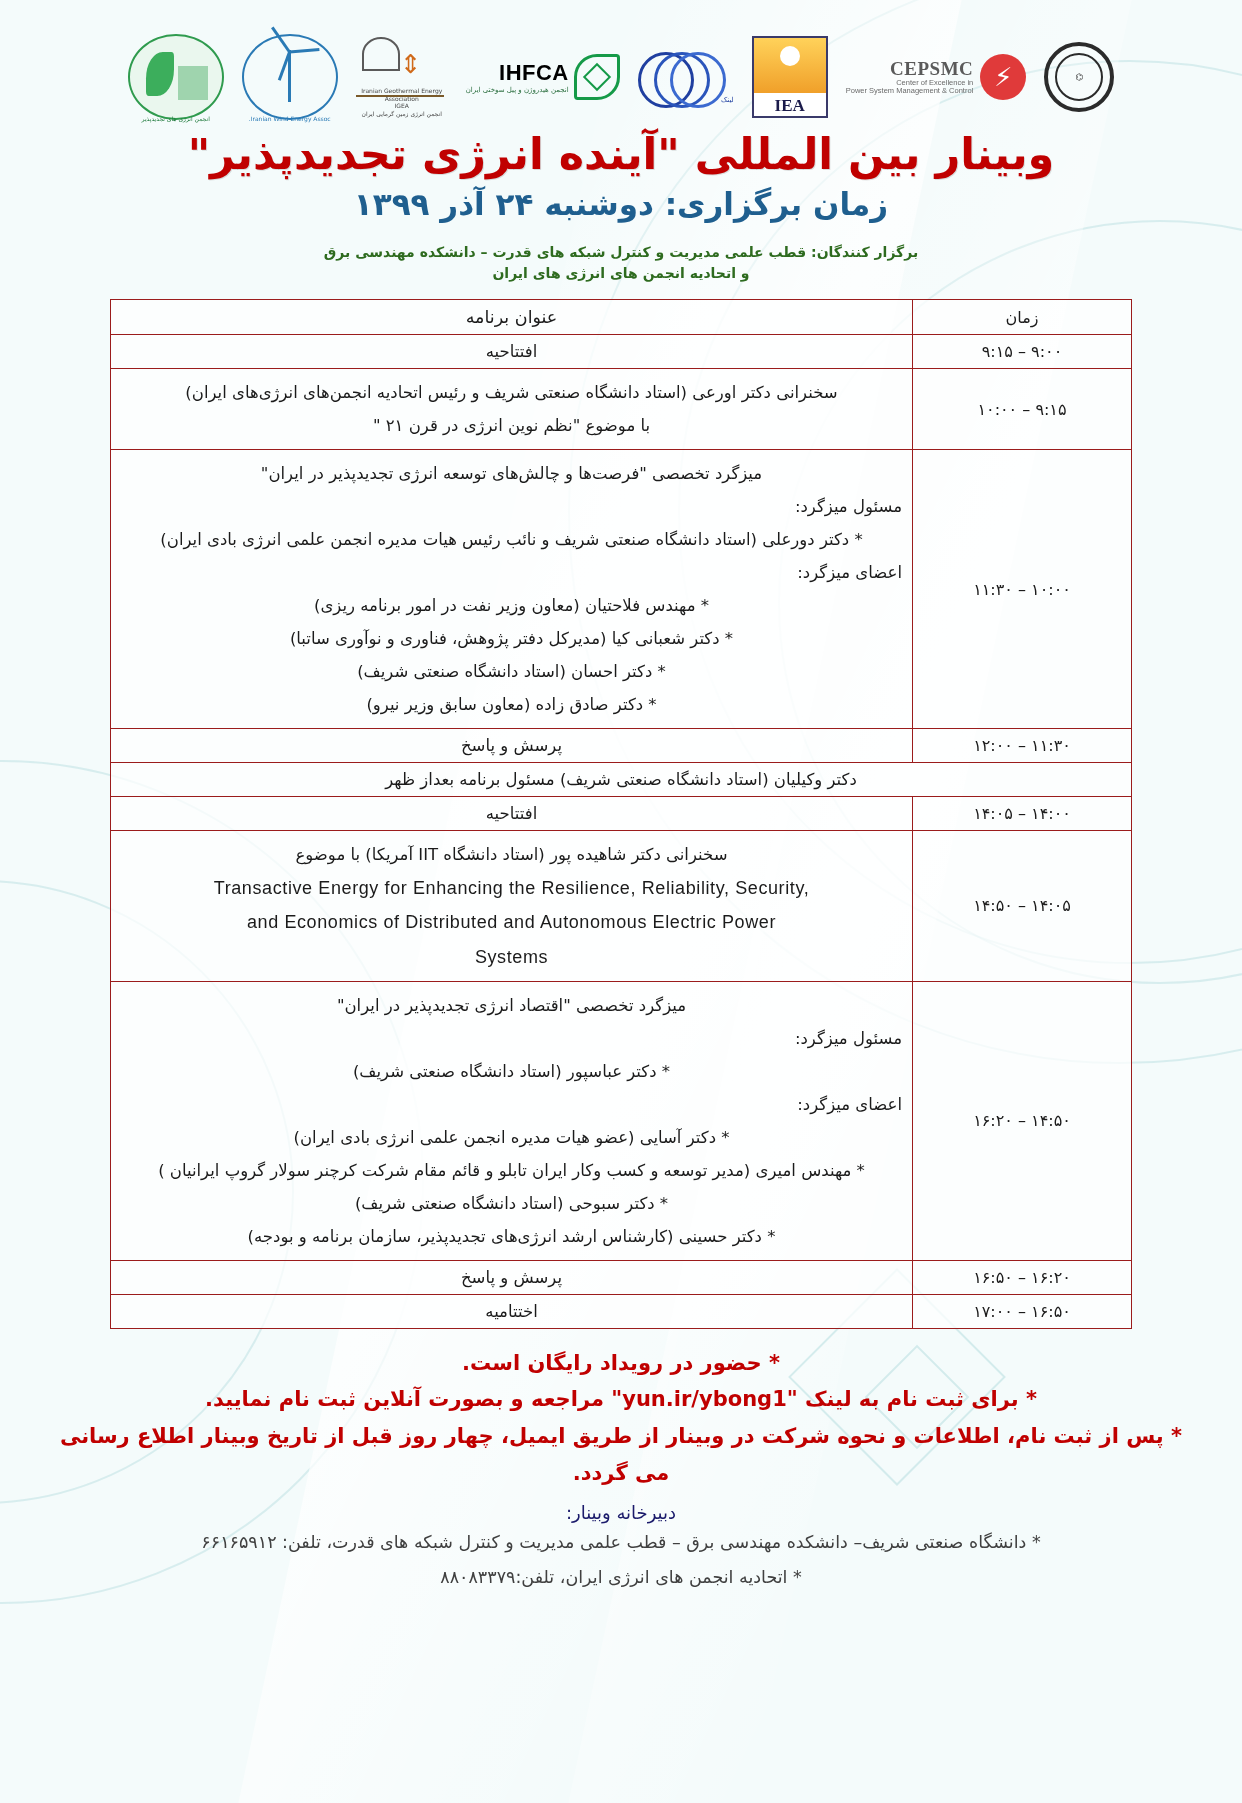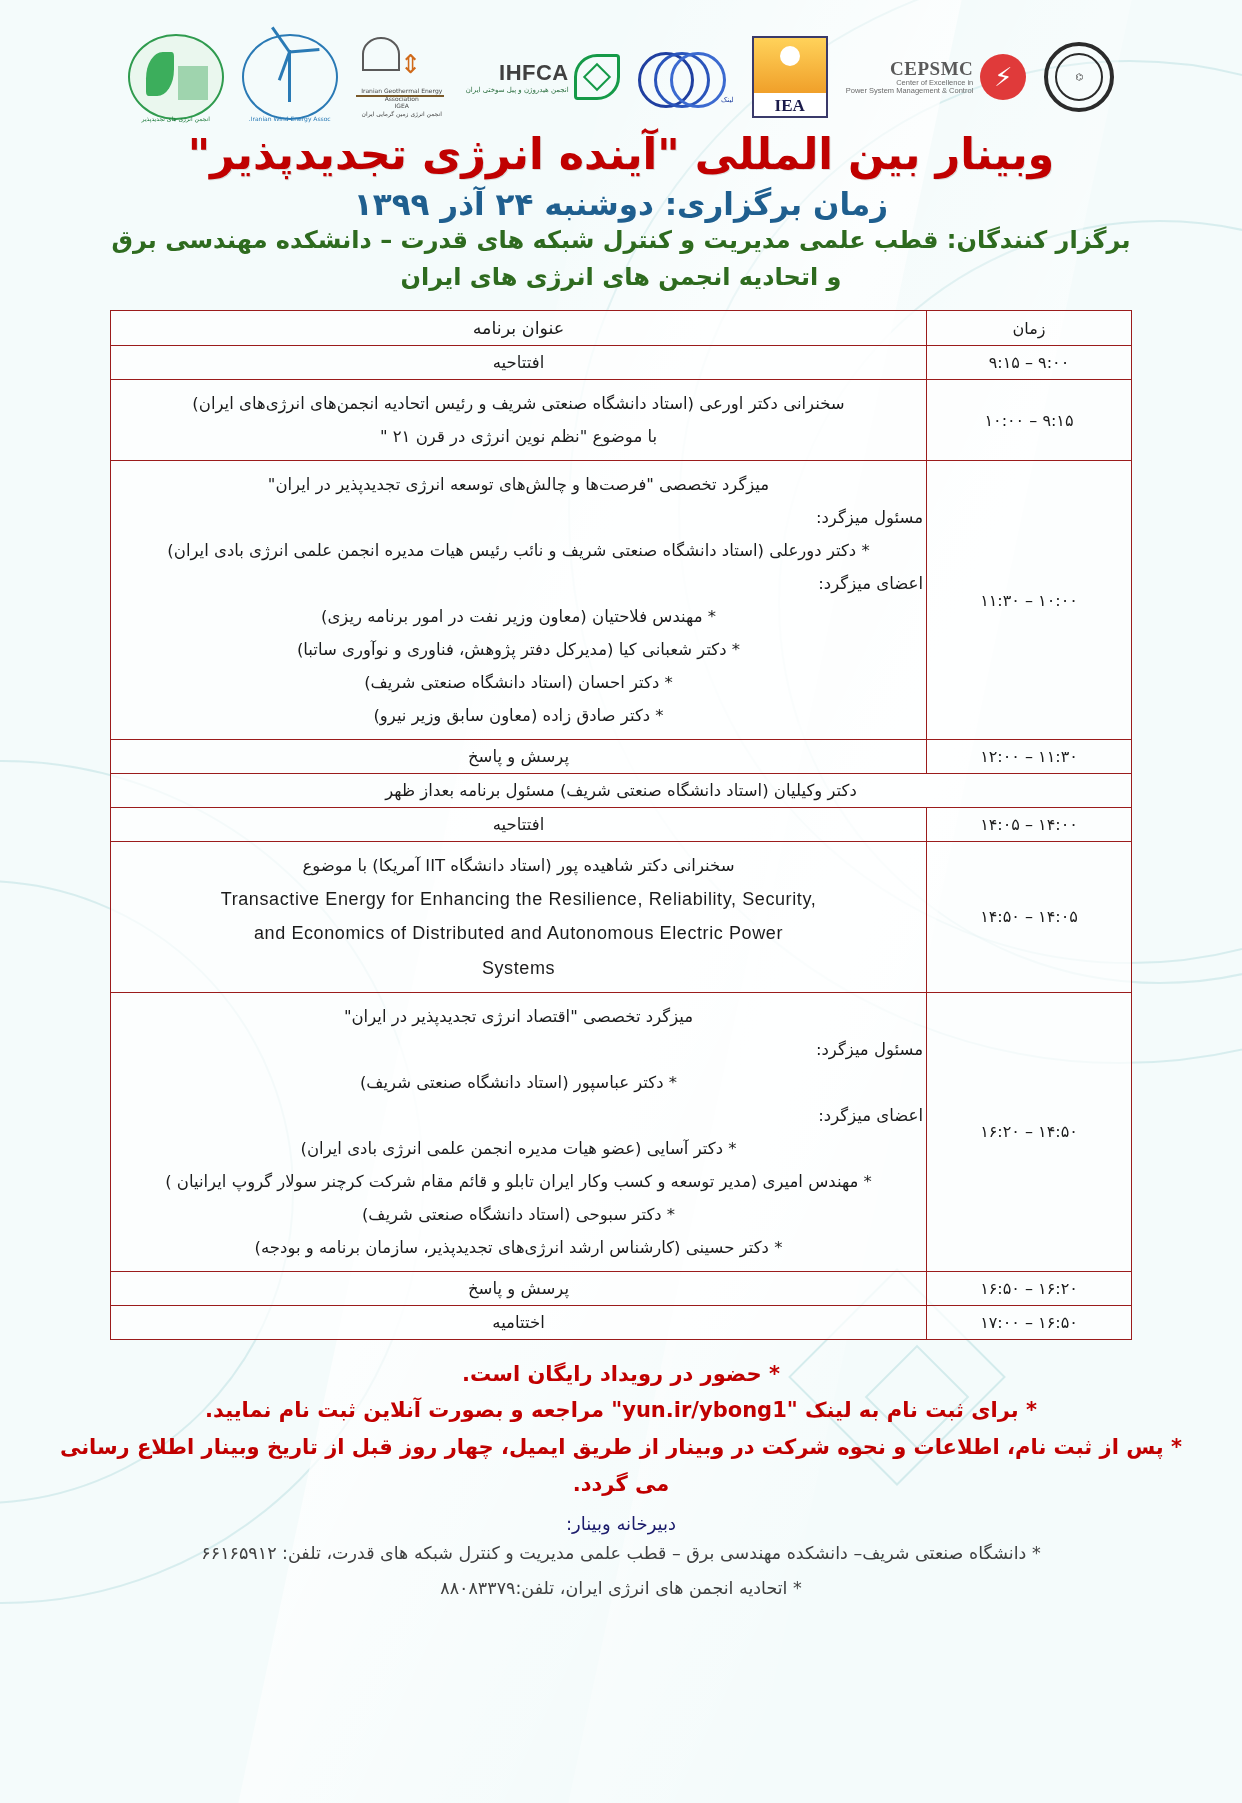--- a/index.html
+++ b/index.html
@@ -89,21 +89,21 @@
 
   .ihfca{display:flex;align-items:center;gap:5px;}
   .ihfca .ic{
     width:40px;height:40px;border:3px solid #159a48;border-radius:50% 8% 50% 8%;
     position:relative;
   }
   .ihfca .ic:after{
     content:"";position:absolute;left:50%;top:50%;width:16px;height:16px;
     transform:translate(-50%,-50%) rotate(45deg);border:2px solid #159a48;
   }
-  .ihfca .tx{font-family:"Liberation Sans",sans-serif;font-size:22px;font-weight:bold;color:#404040;letter-spacing:.5px;}
+  .ihfca .tx{font-family:"Liberation Sans",sans-serif;font-size:22px;font-weight:bold;color:#000000;letter-spacing:.5px;}
   .ihfca .sub{font-size:7px;color:#2a6e3e;}
 
   .geo{width:92px;height:80px;position:relative;}
   .geo .steam{position:absolute;left:6px;top:0;width:34px;height:30px;border:2px solid #5a5a5a;border-radius:50% 50% 0 0;}
   .geo .arrow{position:absolute;left:44px;top:12px;color:#d06a1a;font-size:26px;}
   .geo .cap{position:absolute;left:0;bottom:20px;width:88px;height:2px;background:#7a5a2a;}
   .geo .t{position:absolute;bottom:0;left:0;width:92px;text-align:center;font-size:6px;color:#444;line-height:1.25;}
 
   .wind{width:96px;height:86px;position:relative;}
   .wind .ring{position:absolute;inset:0;border:2px solid #2a7ab5;border-radius:50%;}
@@ -123,31 +123,31 @@
   
   .title-main{
     text-align:center;color:#c00000;font-weight:bold;
     font-size:43px;line-height:1.25;margin:2px 30px 0 30px;
     text-shadow:1px 1px 0 rgba(0,0,0,.12);
   }
   .title-date{
     text-align:center;color:#1f5f8f;font-weight:bold;font-size:31px;margin-top:4px;
   }
   .title-org{
-    text-align:center;color:#2e6b1f;font-weight:bold;font-size:24px;line-height:1.55;margin-top:0;
+    text-align:center;color:#2e6b1f;font-weight:bold;font-size:14px;line-height:1.55;margin-top:20px;
   }
 
   
   table{
     border-collapse:collapse;margin:14px auto 0 auto;width:1022px;
     background:rgba(255,255,255,.72);
   }
   td,th{
     border:1px solid #9b1c1c;
-    padding:7px 3px;
+    padding:7px 10px;
     font-size:16.5px;color:#1b1b1b;
     vertical-align:middle;
   }
   th{font-weight:normal;font-size:17.5px;}
   .c-time{width:198px;text-align:center;white-space:nowrap;font-size:16px;}
   .c-prog{text-align:center;}
   .c-prog.block{text-align:right;line-height:2.0;}
   .c-prog.block .ctr{text-align:center;display:block;}
   .en{
     font-family:"Liberation Sans",sans-serif;direction:ltr;letter-spacing:.6px;

